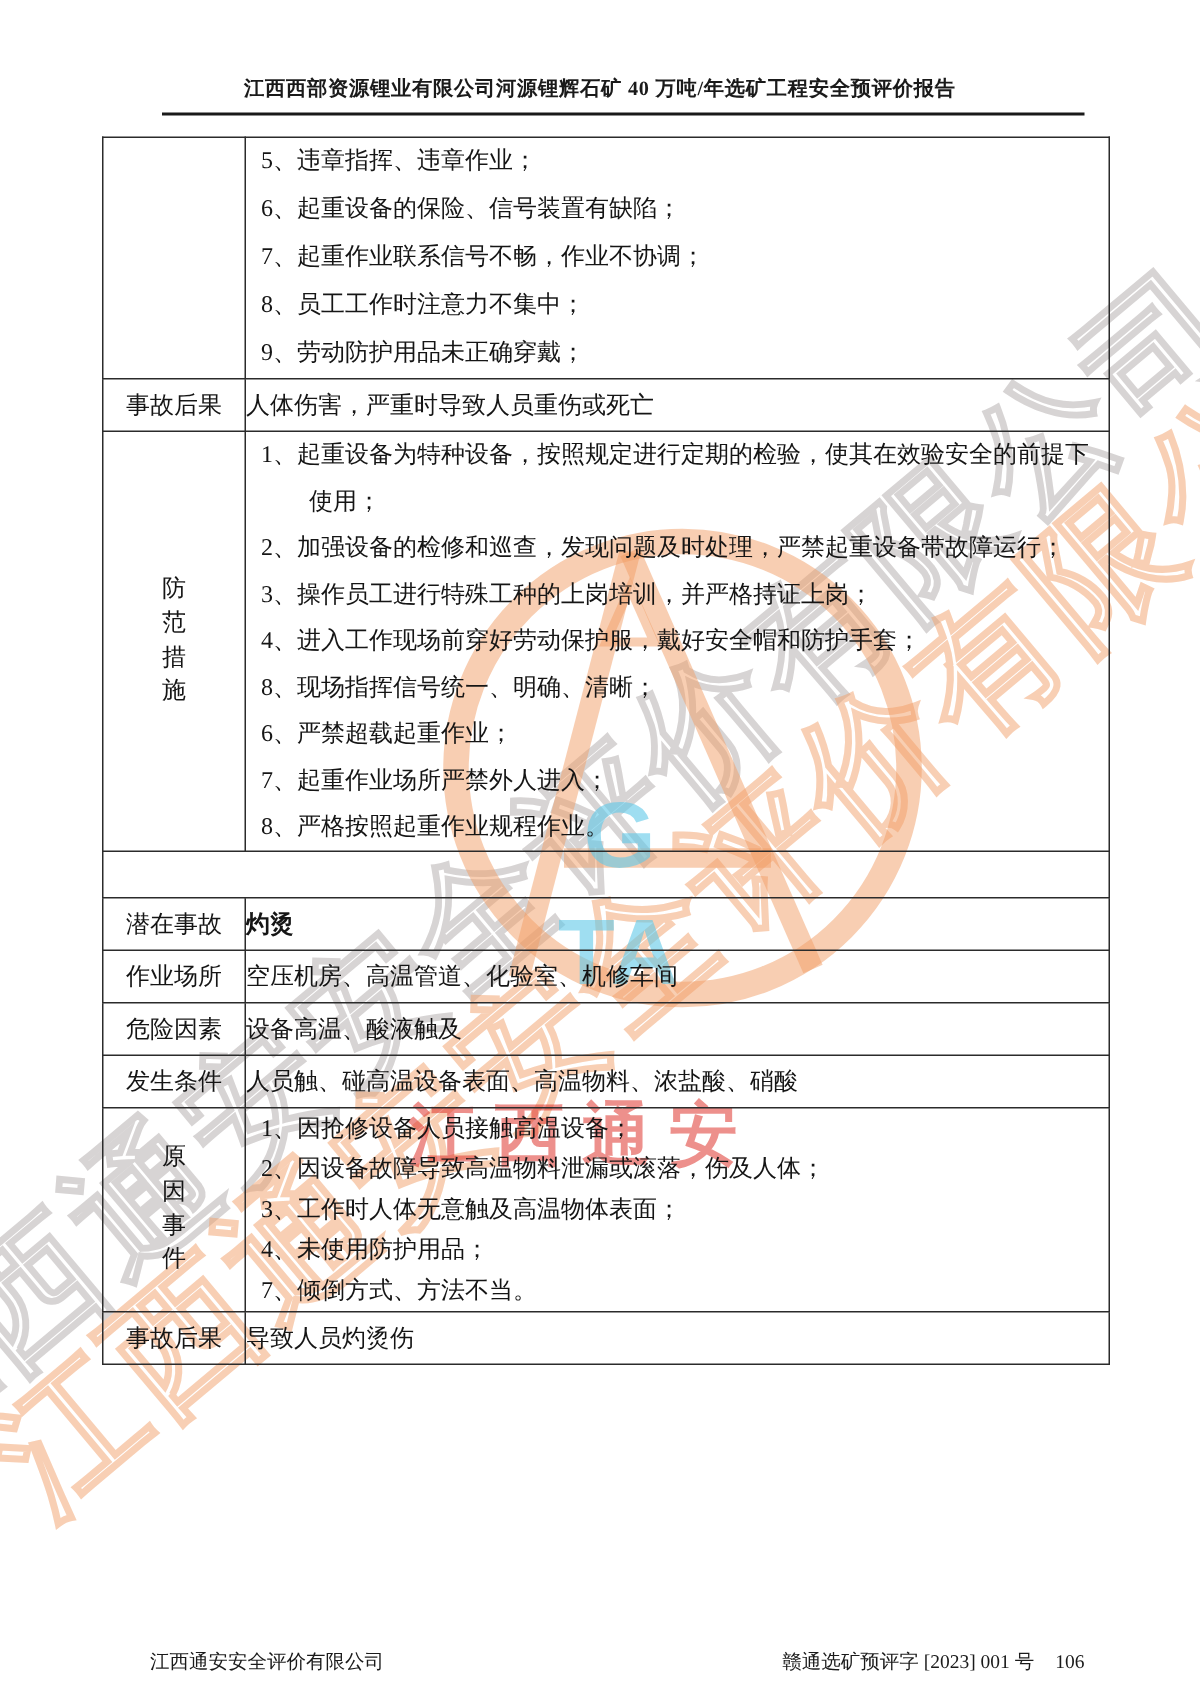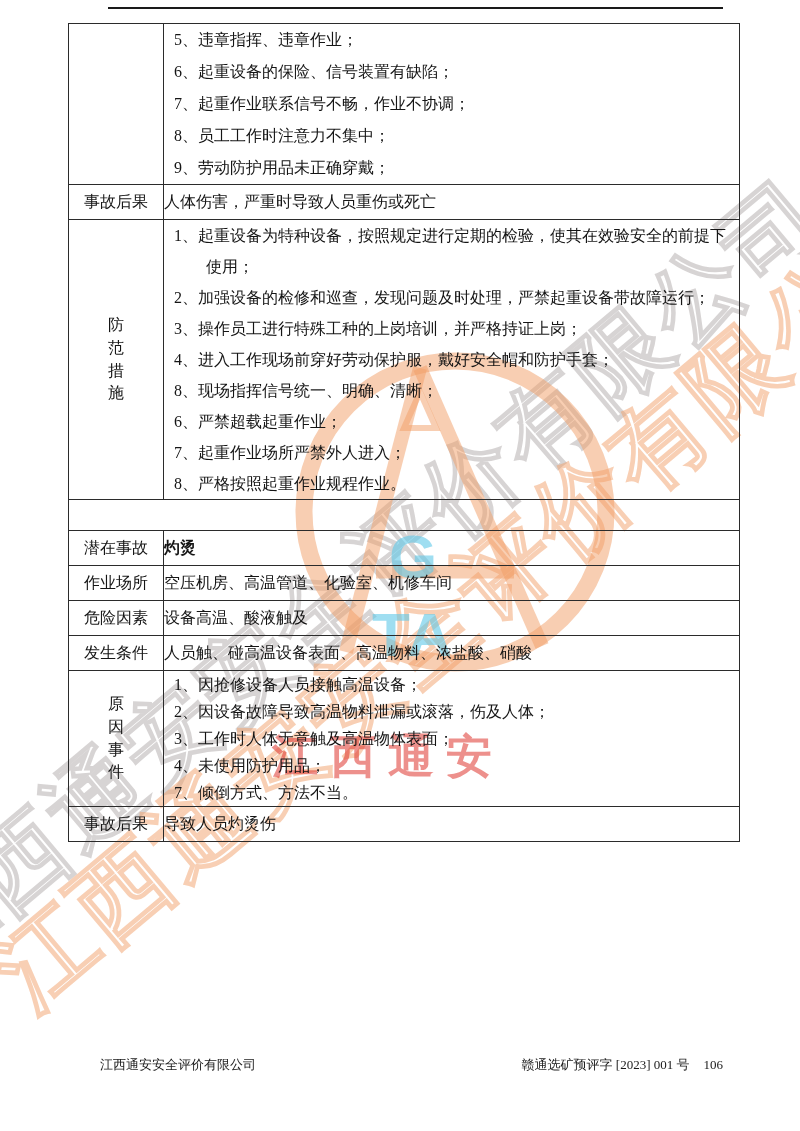--- a/index.html
+++ b/index.html
@@ -96,20 +96,21 @@
       <g font-family="Liberation Sans, DejaVu Sans, sans-serif" font-weight="700" fill="rgba(95,200,232,0.6)">
         <text x="389" y="578" font-size="62">G</text>
         <text x="372" y="656" font-size="62" letter-spacing="2">TA</text>
       </g>
     </svg>
     <div class="wm-red">江西通安</div>
   </div>
 
   <div class="content">
 
+    <div class="doc-title">江西西部资源锂业有限公司河源锂辉石矿 40 万吨/年选矿工程安全预评价报告</div>
     <div class="header-rule"></div>
 
     <table class="risk">
 
       <tbody>
           <tr>
         <td class="lab"></td>
         <td class="val lh32">
           <div class="itm">5、违章指挥、违章作业；</div>
           <div class="itm">6、起重设备的保险、信号装置有缺陷；</div>

